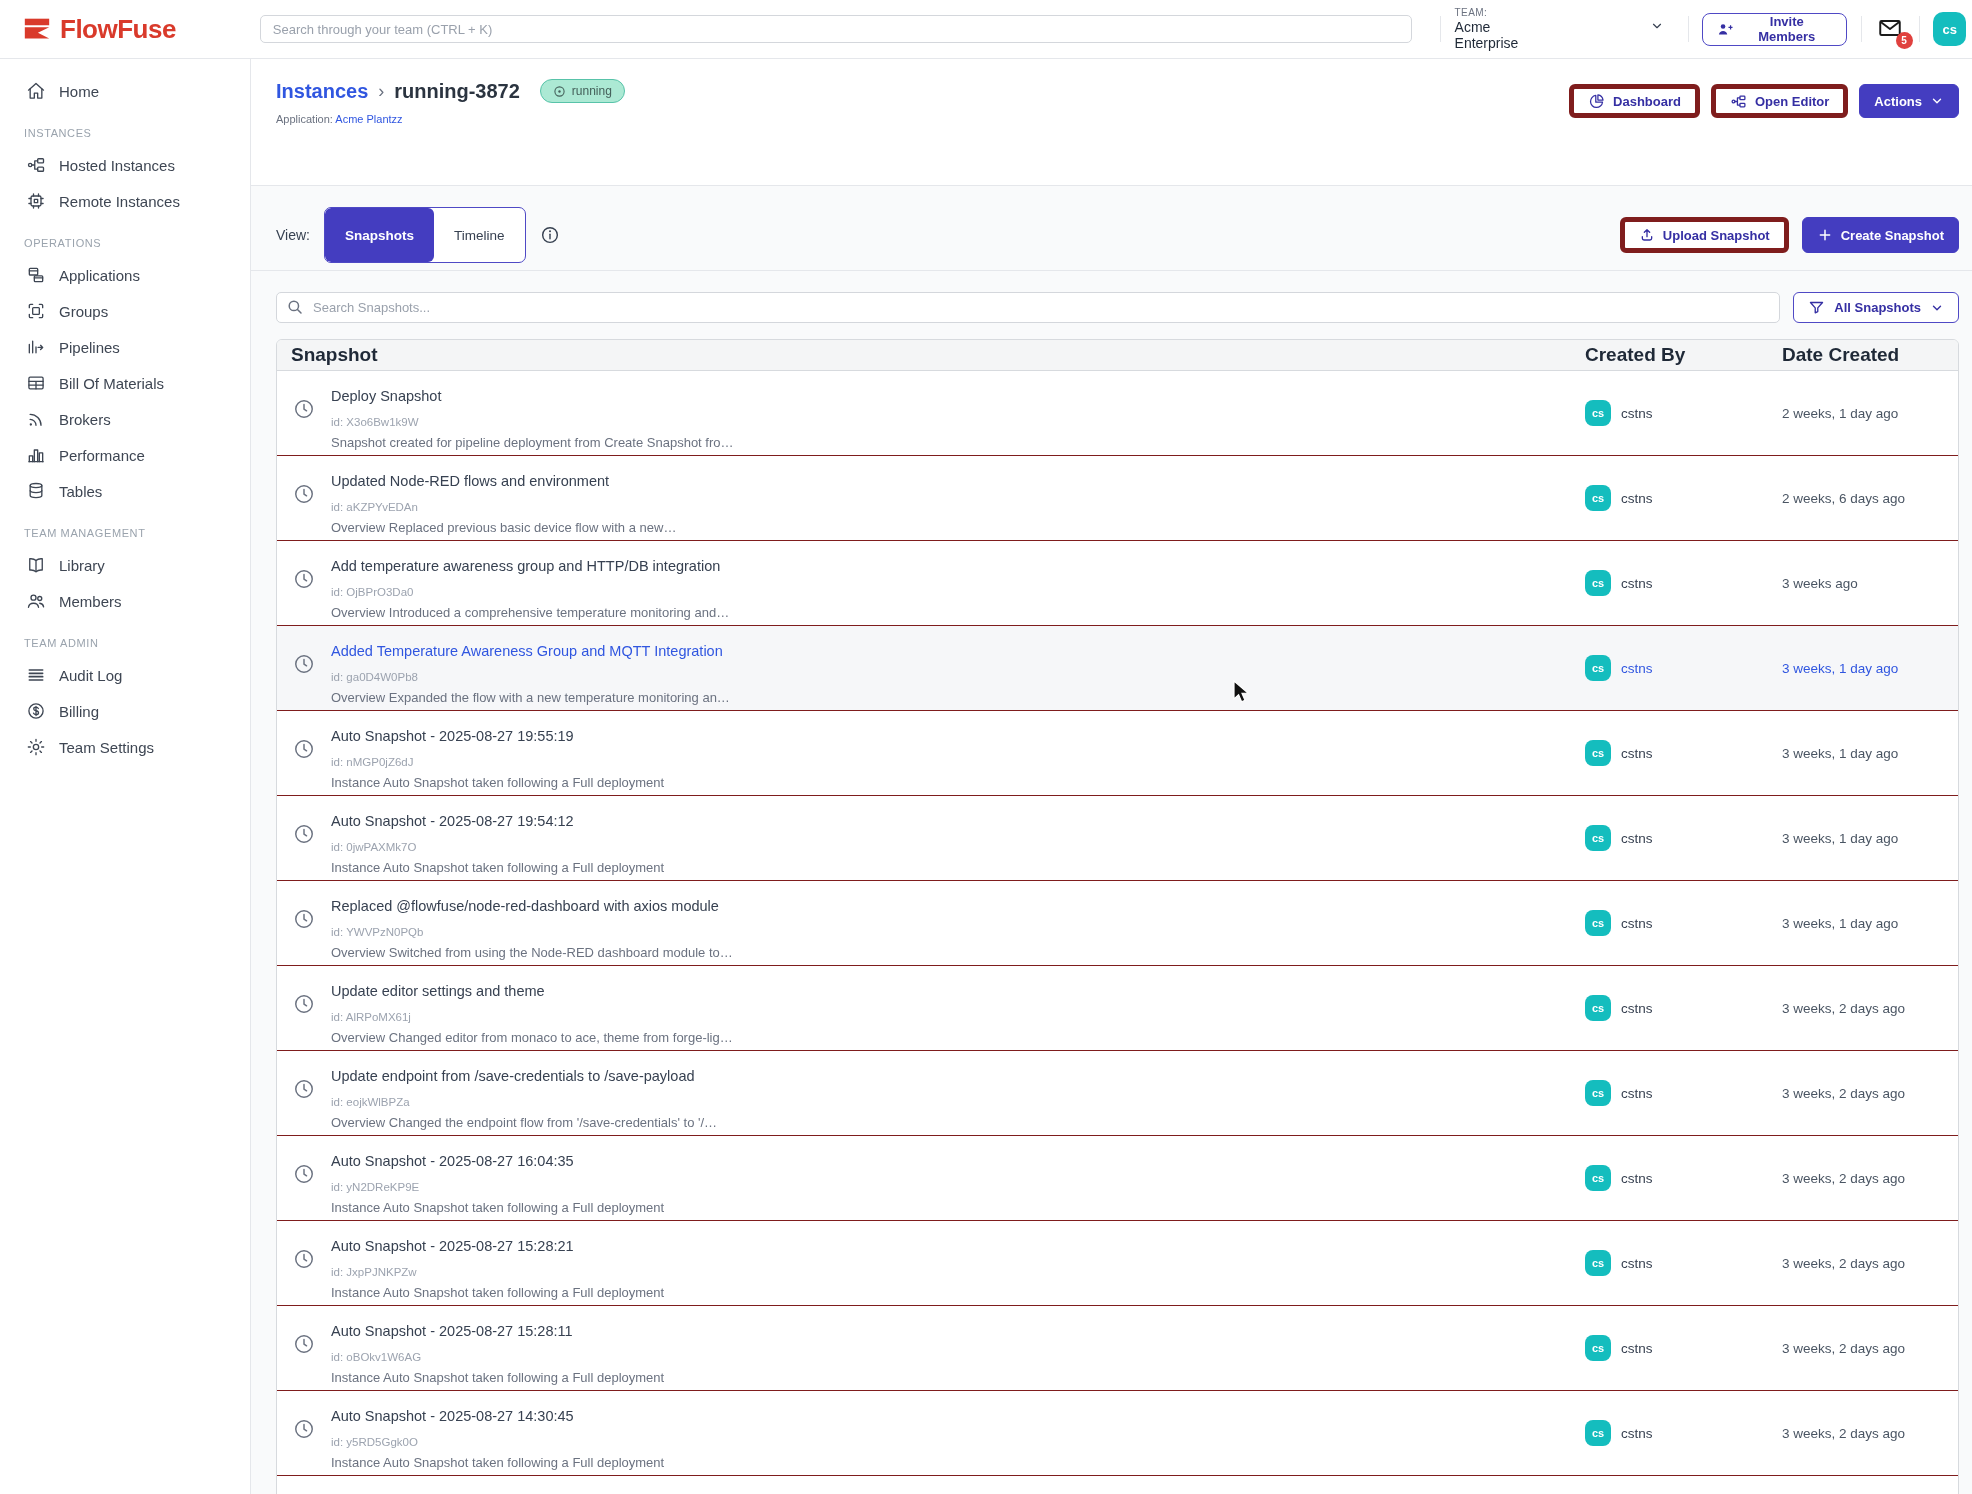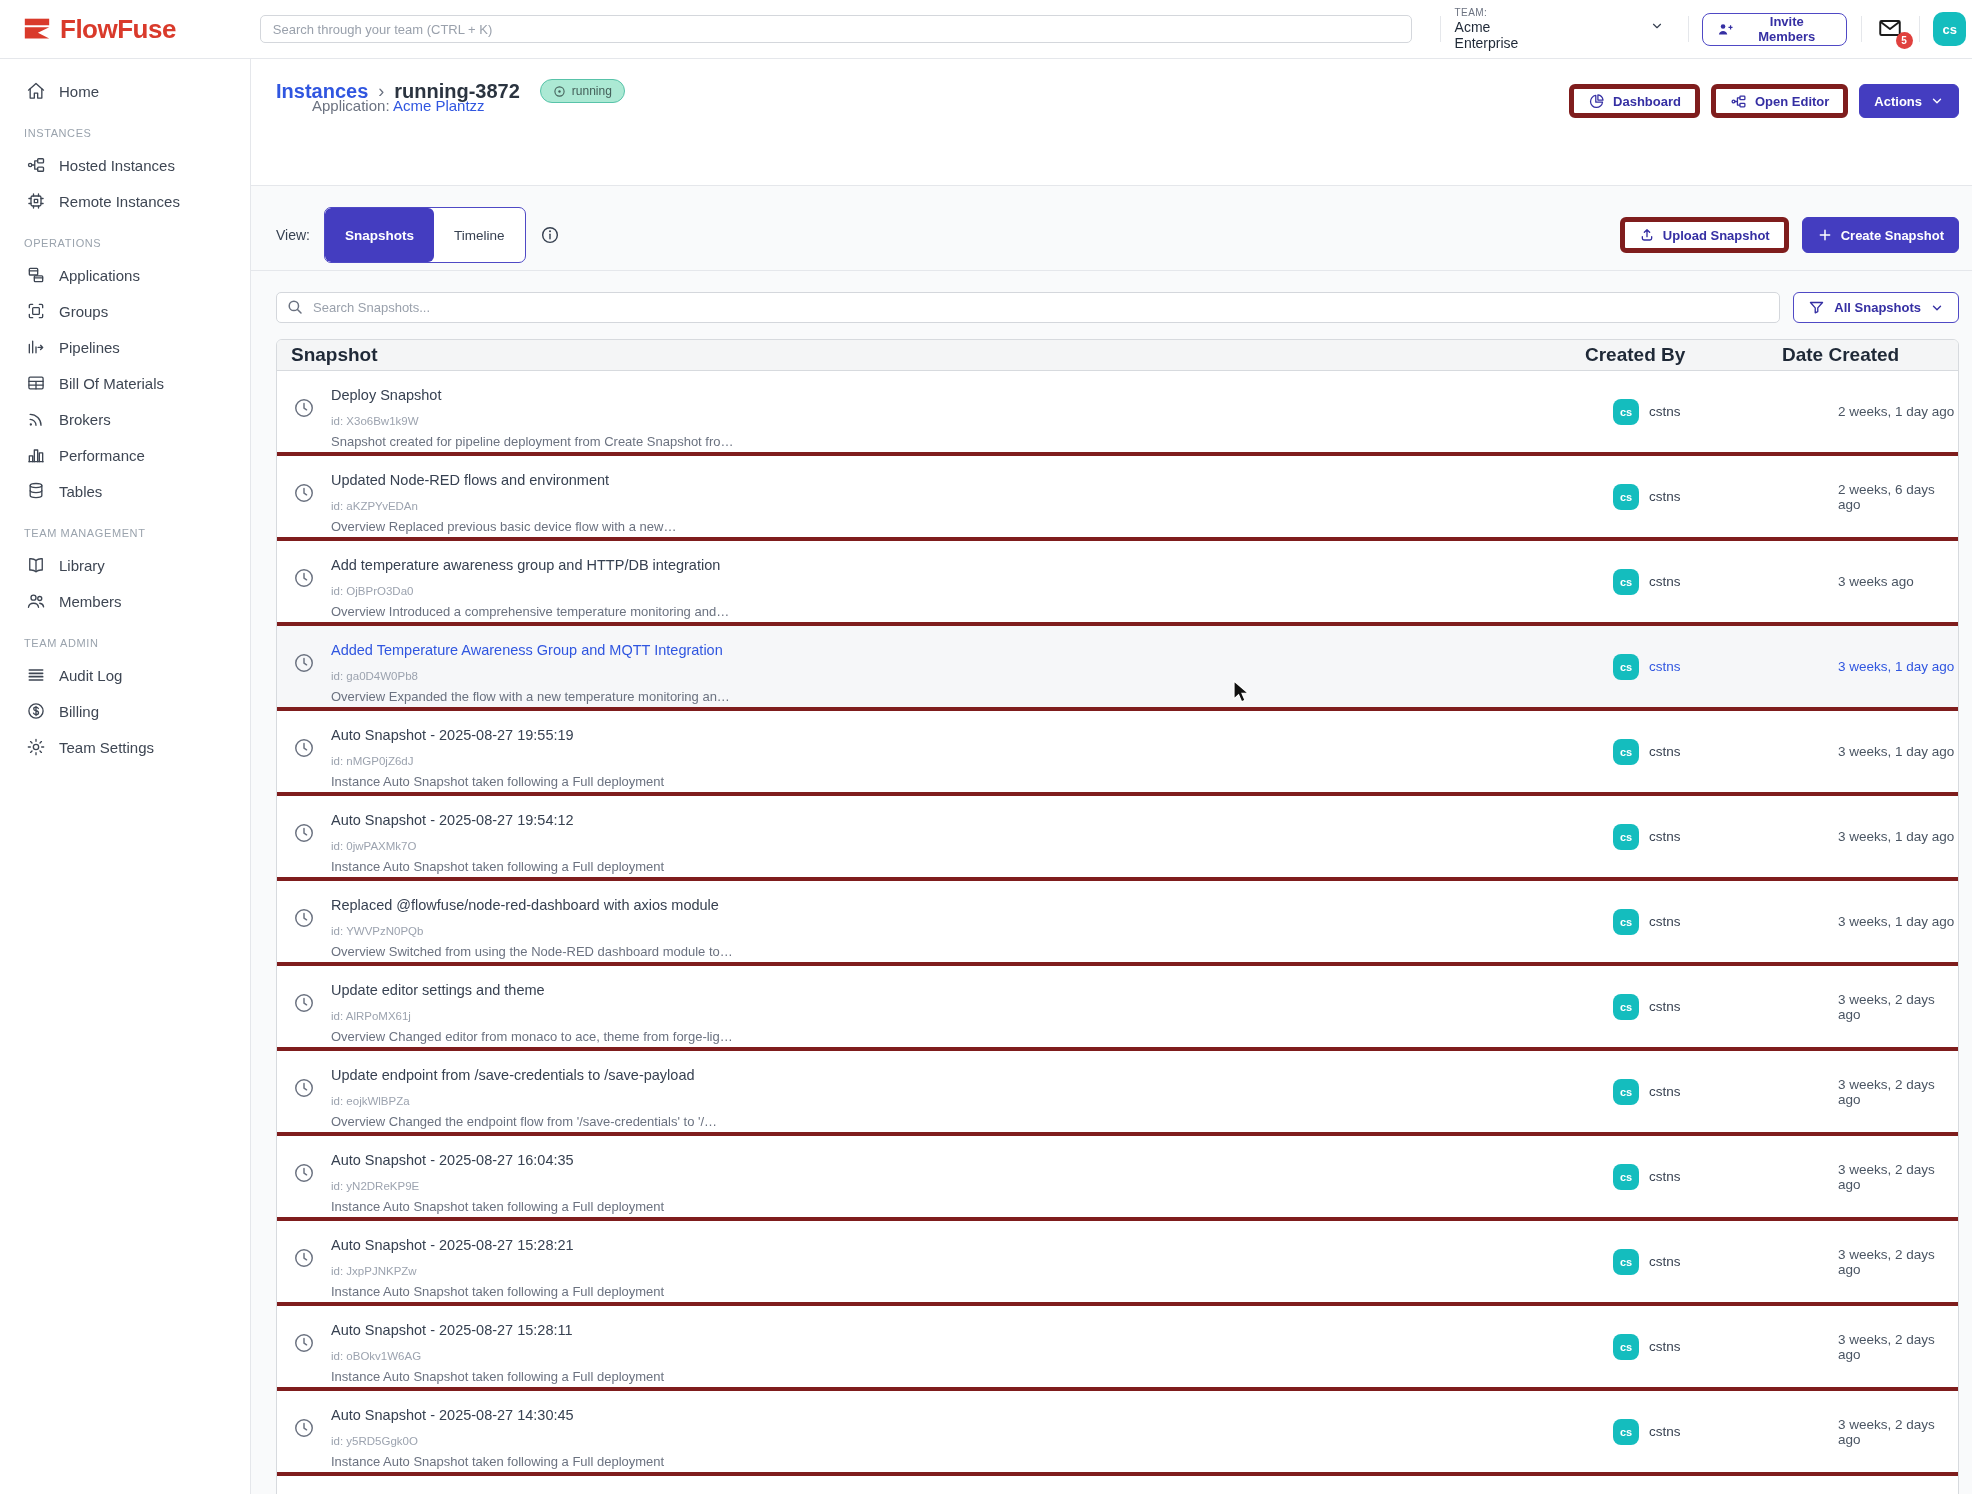--- a/index.html
+++ b/index.html
@@ -42,21 +42,21 @@
 
   
   .page-header { position:absolute; left:251px; top:59px; width:1721px; height:127px; background:#fff;
     border-bottom:1px solid #e5e7eb; }
   .crumb-row { position:absolute; left:25px; top:20px; display:flex; align-items:center; gap:10px; }
   .crumb-root { font-size:20px; font-weight:bold; color:#3056E0; cursor:pointer; }
   .crumb-sep { font-size:18px; color:#6b7280; }
   .crumb-name { font-size:20px; font-weight:bold; color:#2b3440; }
   .status-pill { display:flex; align-items:center; gap:6px; height:24px; padding:0 12px; margin-left:10px;
     background:#ACE9D4; border:1px solid #58C3A9; border-radius:12px; font-size:12px; color:#44605a; }
-  .app-row { position:absolute; left:25px; top:38px; font-size:15px; color:#6b7280;margin-left:36px; }
+  .app-row { position:absolute; left:25px; top:54px; font-size:11px; color:#6b7280; }
   .app-link { color:#3056E0; cursor:pointer; }
   .header-btns { position:absolute; right:13px; top:25px; display:flex; gap:11px; }
   .btn { display:flex; align-items:center; gap:8px; height:34px; padding:0 14px; border-radius:6px;
     font-size:13px; font-weight:bold; cursor:pointer; }
   .btn-outline { background:#fff; border:5px solid #7f1d1d; color:#352FA3; }
   .btn-fill { background:#443DC0; border:1px solid #443DC0; color:#fff; }
   .tabs { position:absolute; left:266px; bottom:0; top:150px; display:flex; }
   .tab { font-size:14px; color:#374151; padding:0 10px 14px 10px; margin-right:8px; cursor:pointer; }
   .tab.active { color:#3056E0; border-bottom:3px solid #3056E0; }
 
@@ -82,21 +82,21 @@
   .search-ic { position:absolute; left:10px; top:6px; }
   .filter-btn { display:flex; align-items:center; gap:9px; height:31px; padding:0 14px; background:#fff;
     border:1px solid #4F49C5; border-radius:6px; color:#352FA3; font-size:13px; font-weight:bold; cursor:pointer; }
 
   
   .table { margin-top:16px; background:#fff; border:1px solid #d7dade; border-radius:6px 6px 0 0; overflow:hidden; }
   .thead { display:grid; grid-template-columns:1308px 197px 1fr; height:31px; align-items:center;
     background:#f4f5f6; border-bottom:1px solid #d7dade; font-size:19px; font-weight:bold; color:#1f2937; }
   .th-snap { padding-left:14px; }
   .trow { display:grid; grid-template-columns:1308px 197px 1fr; height:85px; align-items:center;
-    border-bottom:4px solid #7f1d1d; background:#fff; cursor:pointer;gap:28px; }
+    border-bottom:1px solid #7f1d1d; background:#fff; cursor:pointer; }
   .trow.hl { background:#f6f7f9; }
   .snap-cell { display:flex; align-items:flex-start; padding-left:16px; }
   .clock { margin-top:22px; display:flex; }
   .snap-main { margin-left:16px; padding-top:12px; }
   .snap-title { font-size:14.5px; color:#374151; }
   .trow.hl .snap-title { color:#3056E0; }
   .snap-id { font-size:11.5px; color:#9ca3af; margin-top:12px; }
   .snap-desc { font-size:13px; color:#6b7280; margin-top:7px; }
   .cell-created { display:flex; align-items:center; gap:10px; font-size:13.5px; color:#374151; }
   .trow.hl .cell-created { color:#3056E0; }

